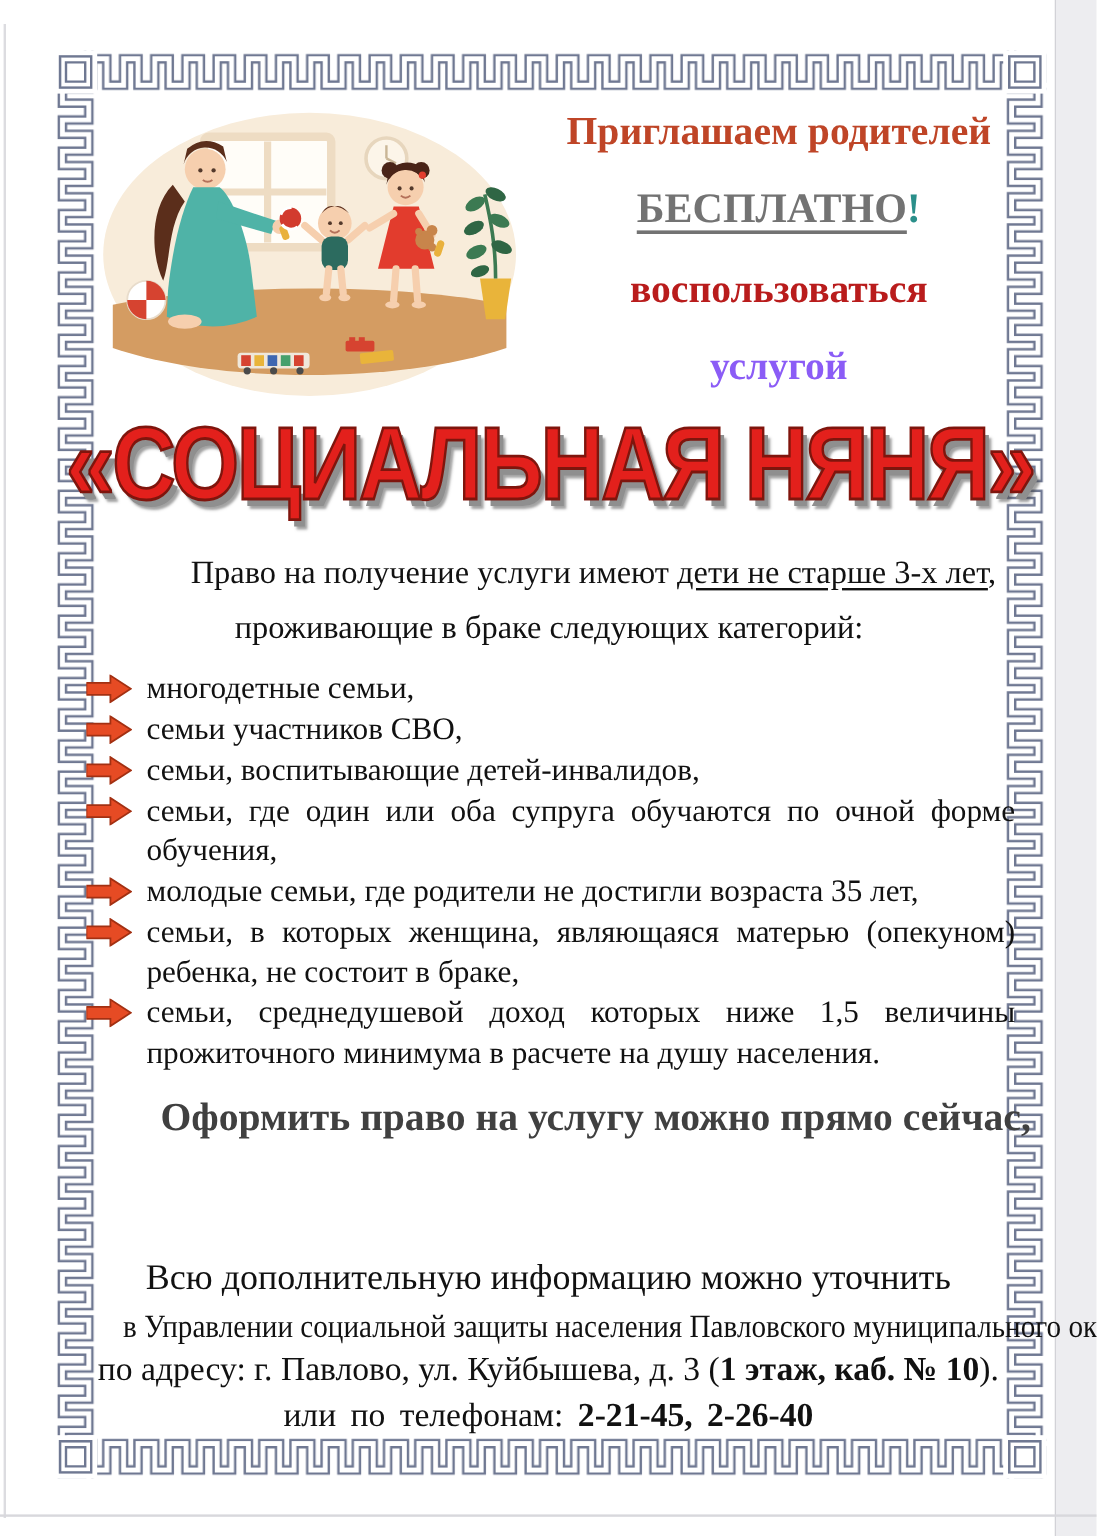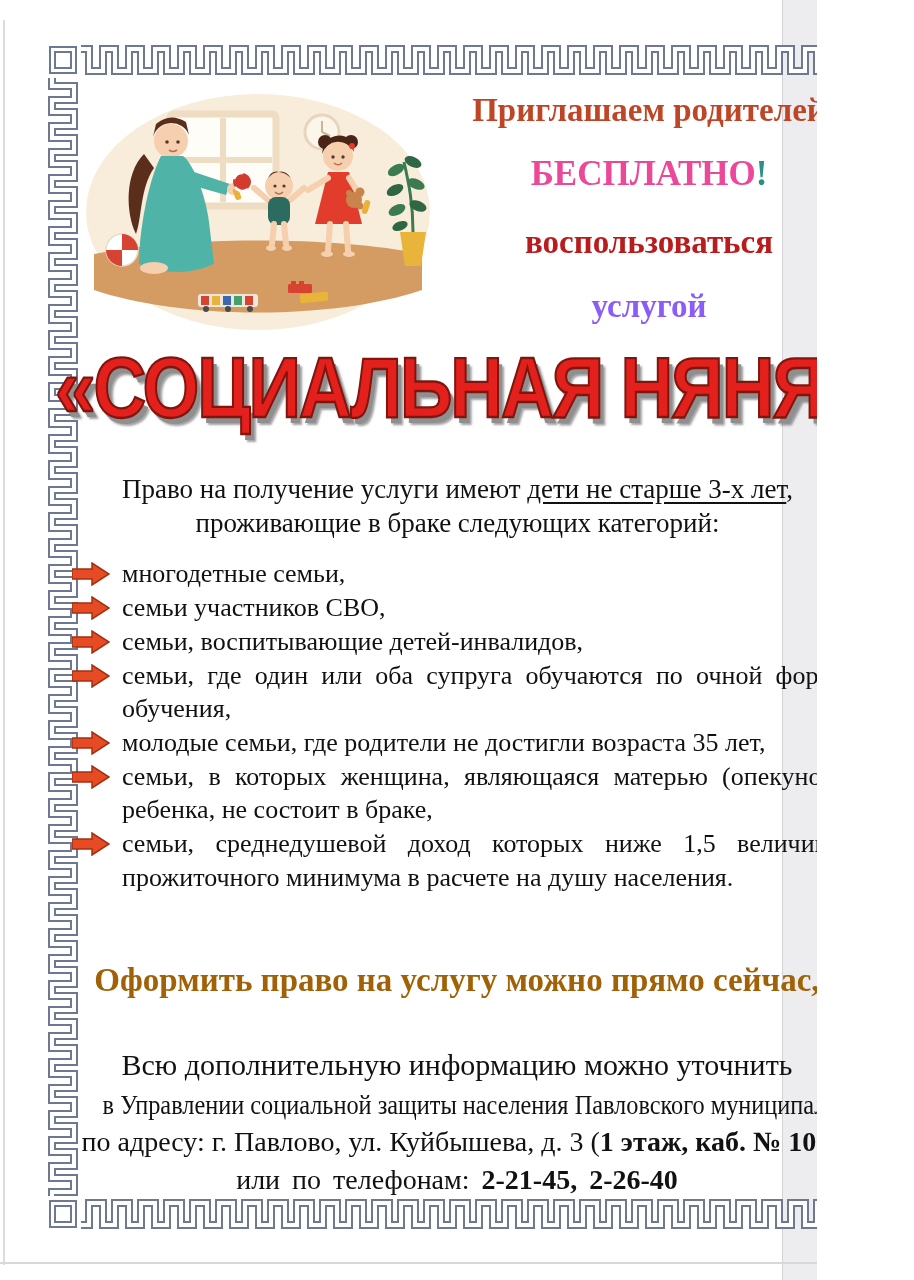--- a/index.html
+++ b/index.html
@@ -1,17 +1,17 @@
 <!DOCTYPE html>
 <html lang="ru"><head>
 <meta charset="utf-8">
 <style>
   html,body{margin:0;padding:0;background:#ffffff;}
   .page{
-    position:relative; width:817px; height:1280px; overflow:hidden;
+    position:relative; width:914px; height:1280px; overflow:hidden;
     background:#ffffff; font-family:"Liberation Serif", serif; color:#111;
   }
   
   .edge-right{position:absolute; right:0; top:0; width:34px; height:1280px;
     background:#ededf0; border-left:1px solid #d2d2d7;}
   .edge-left-line{position:absolute; left:3px; top:20px; width:2px; height:1245px; background:#dcdce0;}
   .edge-bottom-line{position:absolute; left:0; top:1262px; width:914px; height:2px; background:#d8d8dc;}
 
   
   .b-strip{position:absolute;}
@@ -24,52 +24,52 @@
   }
 
   
   .illus{position:absolute; left:82px; top:92px; width:352px; height:240px;}
 
   
   .invite{position:absolute; left:445px; top:92px; width:408px; text-align:center;}
   .invite .l{position:absolute; left:0; width:408px; font-weight:bold;}
   .invite-line1{top:0; font-size:33px; color:#bf4527;}
   .invite-free{top:62px; font-size:35px;}
-  .free-word{color:#ec4899; text-decoration-thickness:3px; text-underline-offset:7px;}
+  .free-word{color:#737373; text-decoration:underline; text-decoration-thickness:3px; text-underline-offset:7px;}
   .free-excl{color:#2a8f8a;}
   .invite-line3{top:132px; font-size:33px; color:#b91c1c;}
   .invite-line4{top:196px; font-size:33px; color:#8b5cf6;}
 
   
   .title{
     position:absolute; left:55px; top:338px; width:804px; text-align:center;
     font-family:"Liberation Sans", sans-serif; font-weight:800;
     font-size:73px; letter-spacing:-2px; white-space:nowrap;
     color:#e3201c;
     -webkit-text-stroke:2px #7f150d;
     text-shadow: 4px 5px 0 #8f8f8f, 6px 7px 2px rgba(70,70,70,.5);
     transform:scaleY(1.18); transform-origin:top center;
   }
 
   
   .intro{position:absolute; left:85px; top:458px; width:745px; text-align:center; font-size:27px;}
   .intro .ln{position:absolute; left:0; width:745px;}
-  .intro-l1{top:16px;}
+  .intro-l1{top:4px;text-align:right;}
   .intro-l2{top:50px;}
   .u{text-decoration:underline; text-underline-offset:4px;}
 
   
   .cats{position:absolute; left:70px; top:557px; width:776px; list-style:none; margin:0; padding:0;}
   .cats li{position:relative; padding-left:52px; font-size:26px; line-height:33.4px; margin:0 0 0.5px 0;}
   .cats li:nth-child(4), .cats li:nth-child(6), .cats li:nth-child(7){text-align:justify; text-align-last:left;}
   .arrow{position:absolute; left:2px; top:5px; width:38px; height:24px;}
 
   
-  .cta{position:absolute; left:55px; top:910px; width:804px; text-align:center;
-       color:#a16207; font-weight:bold; font-size:33px; line-height:45px;margin-top:48px;}
+  .cta{position:absolute; left:55px; top:910px; width:804px; text-align:right;
+       color:#404040; font-weight:bold; font-size:33px; line-height:45px;}
 
   
   .footer{position:absolute; left:55px; top:1040px; width:804px; text-align:center;}
   .footer .fl{position:absolute; left:0; width:804px;}
   .f1{top:8px;  font-size:30px;}
   .f2{top:50px; font-size:27px;}
   .f2 .cond{display:inline-block; transform:scaleX(.9); transform-origin:center; white-space:nowrap;}
   .f3{top:86px; font-size:28px;}
   .f4{top:124px; font-size:28px; word-spacing:5px;}
   .b{font-weight:bold;}

